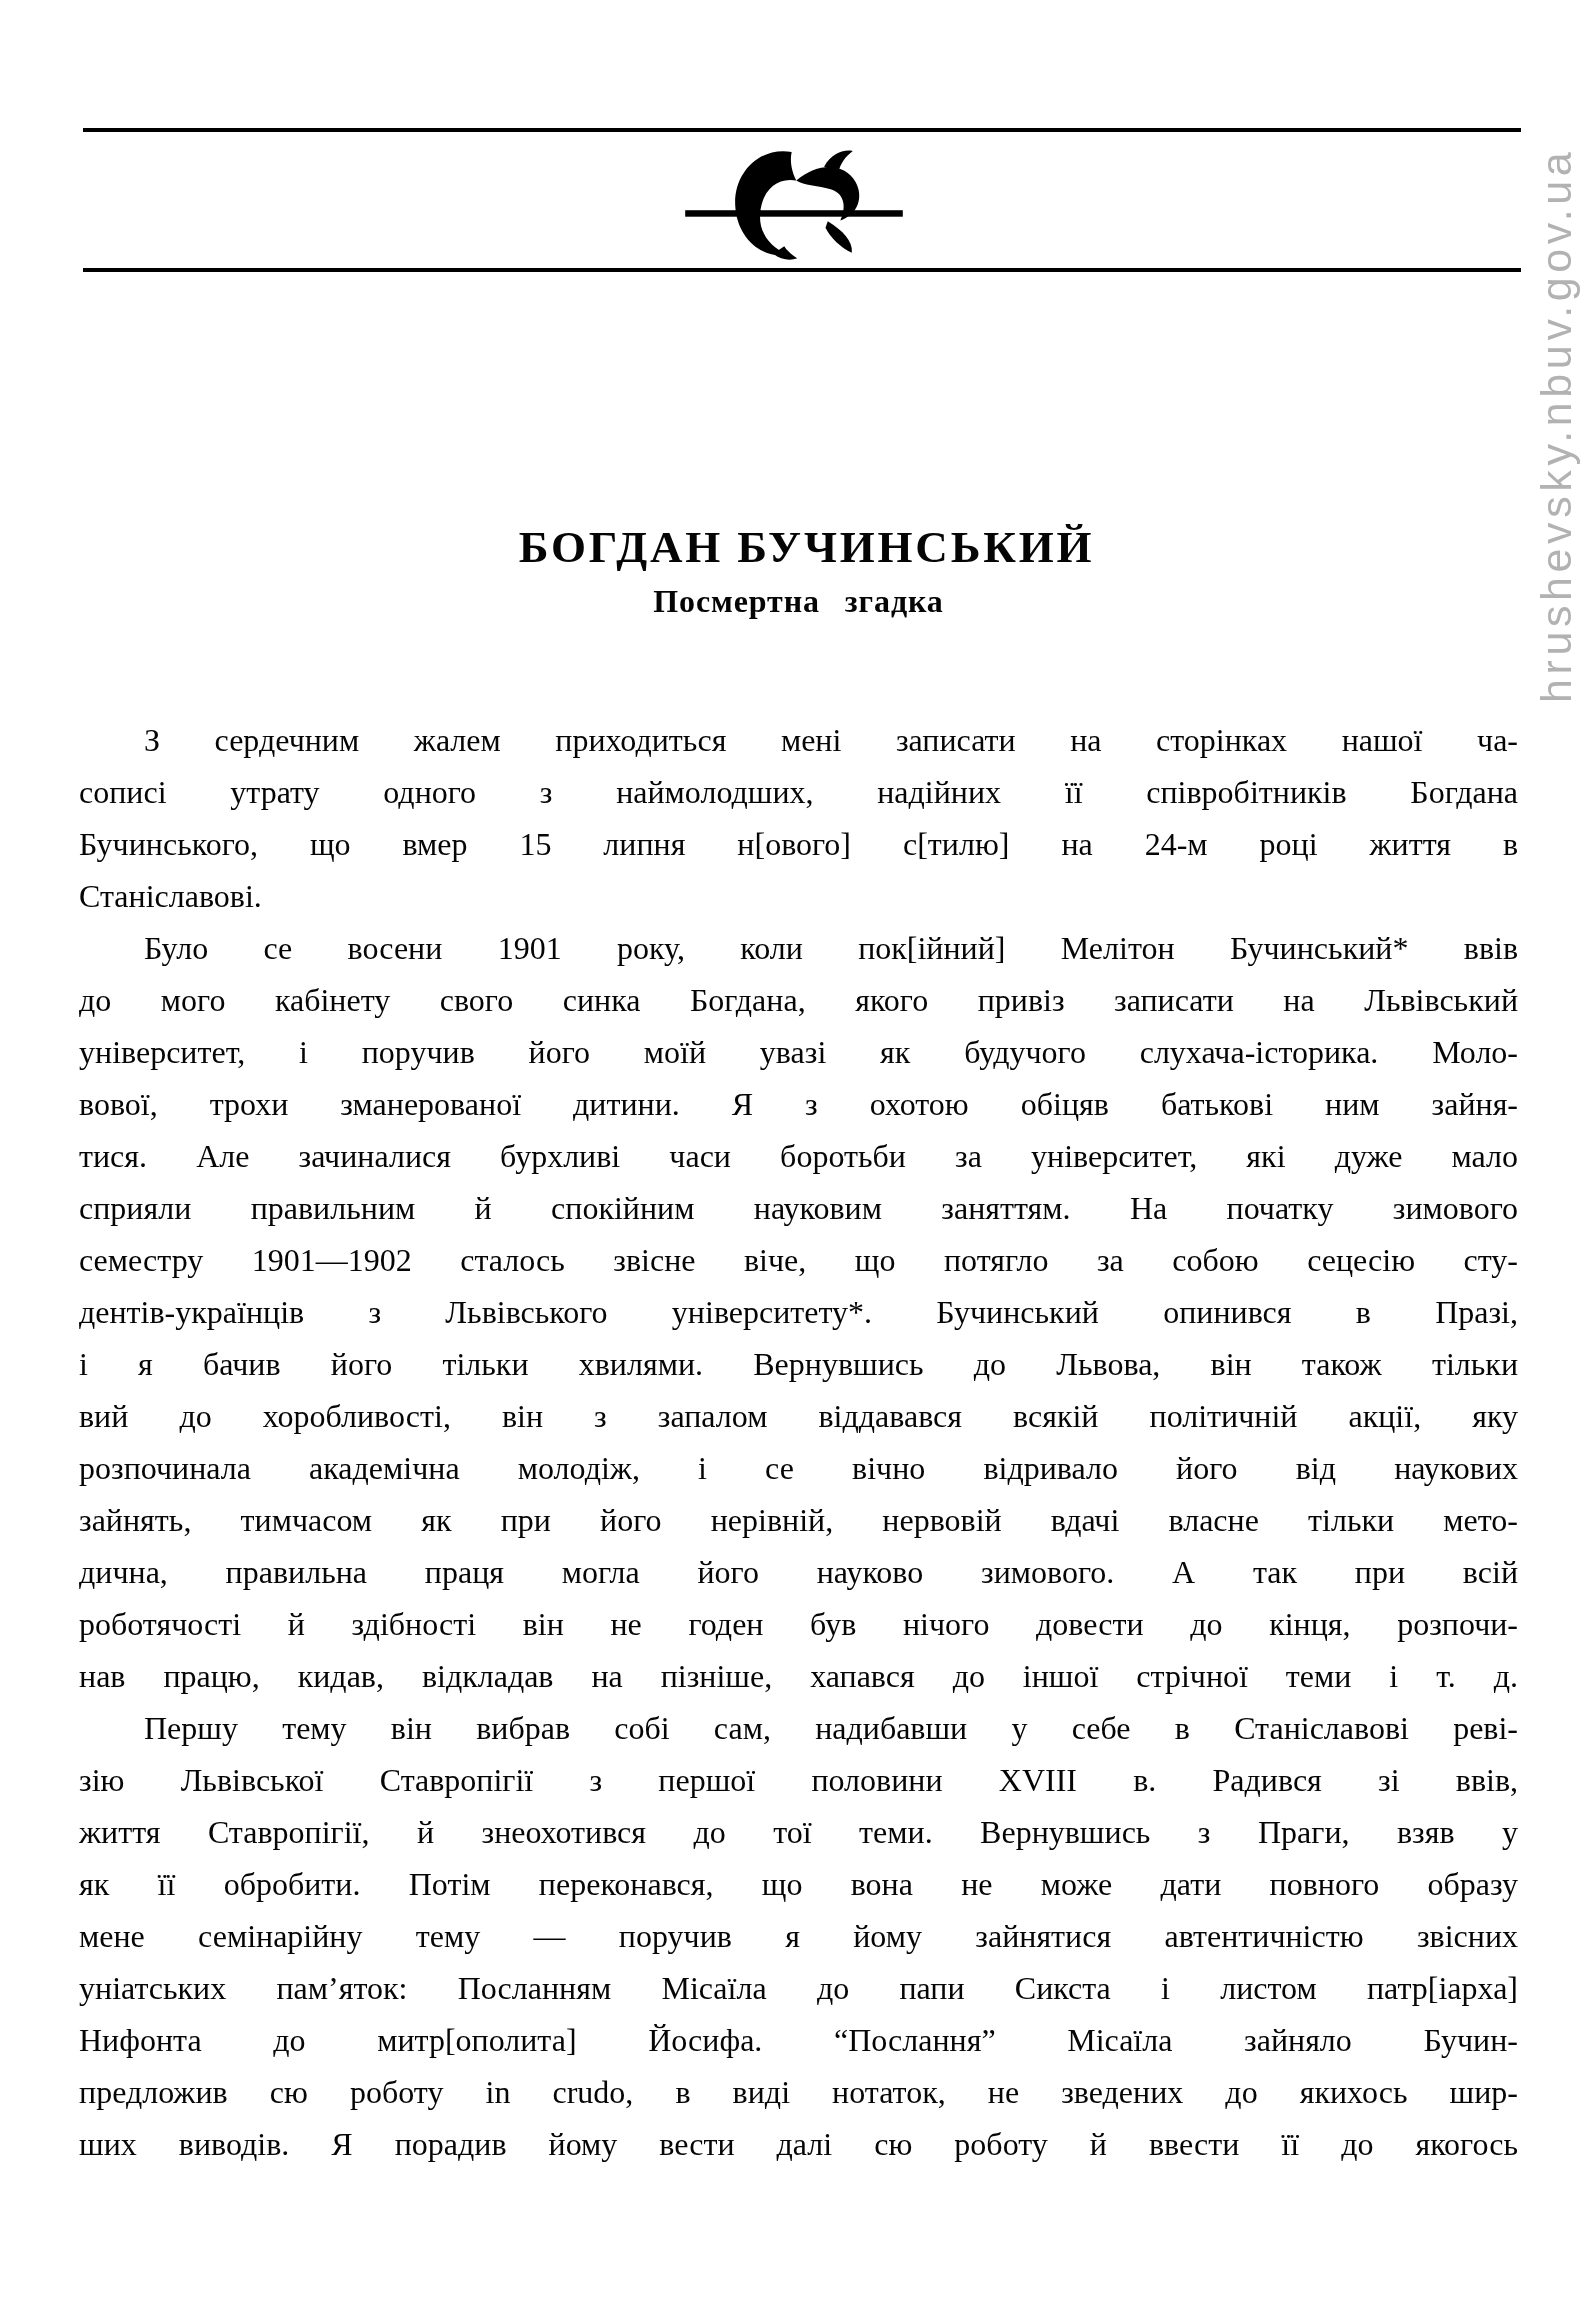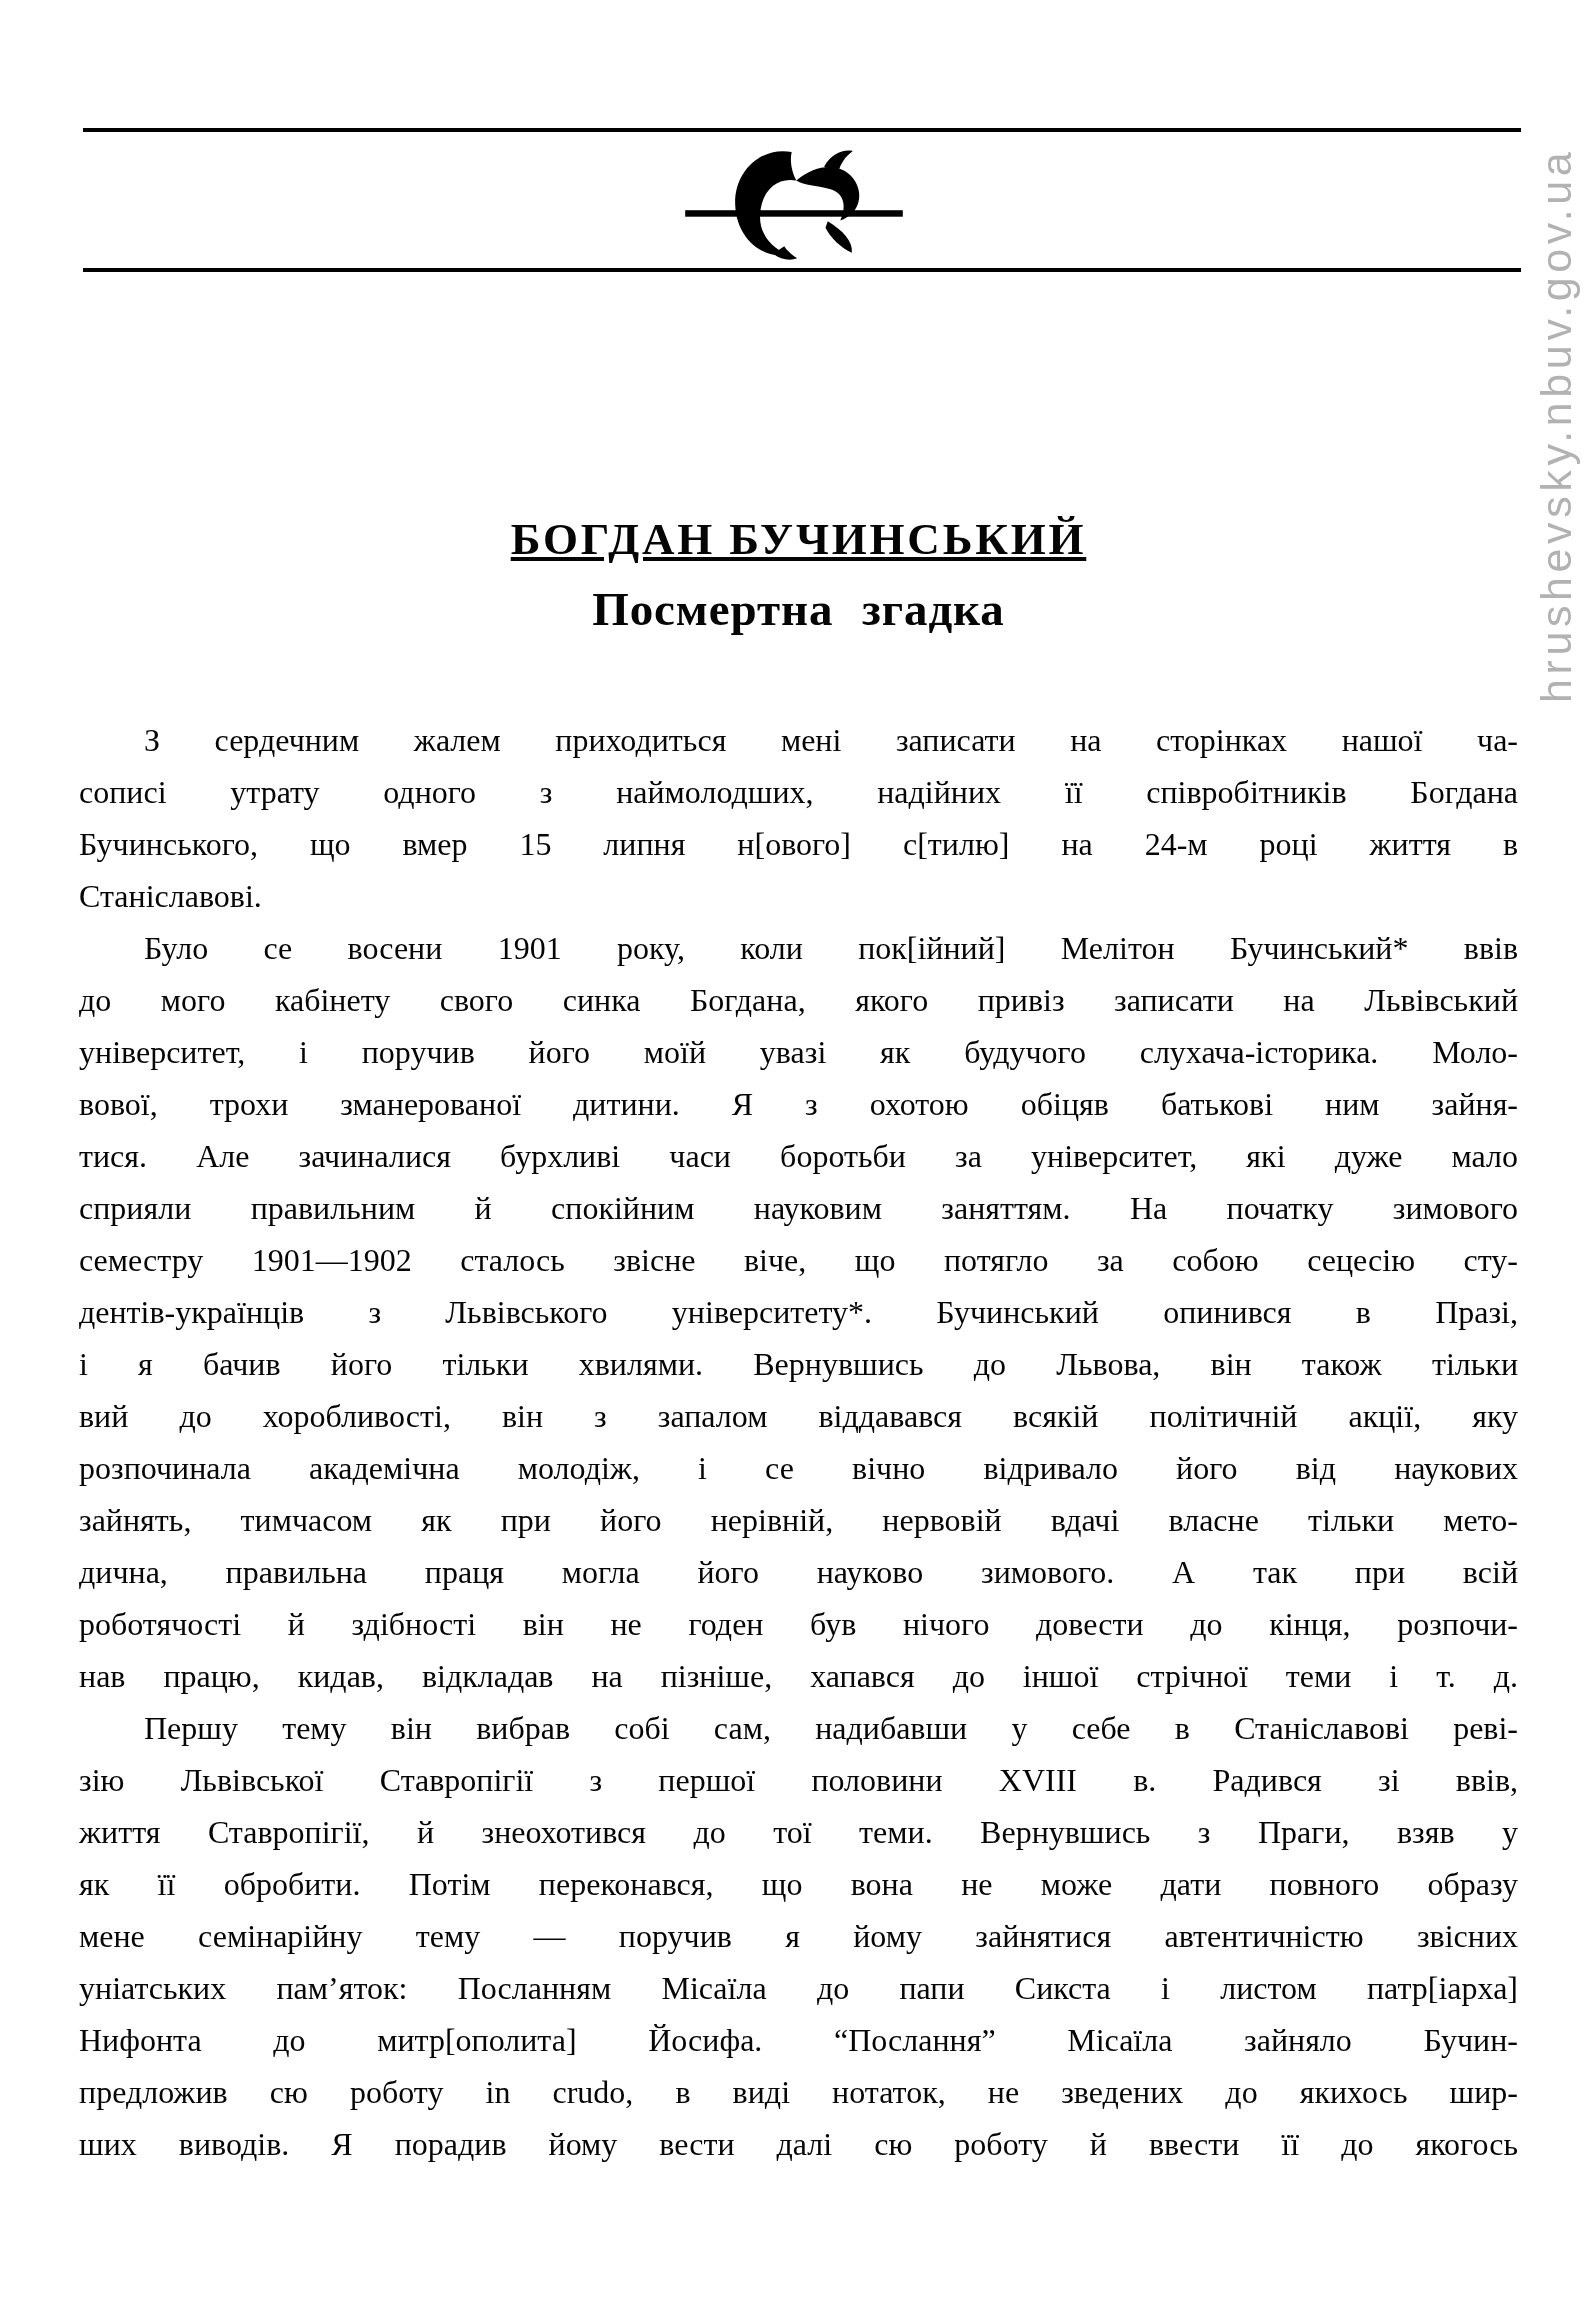--- a/index.html
+++ b/index.html
@@ -40,36 +40,35 @@
     top: 138px;
     width: 218px;
     height: 125px;
   }
   .ornament svg { width: 100%; height: 100%; }
   .title {
     position: absolute;
     left: 79px;
     top: 516px;
     width: 1439px;
-    margin: 0;
+    margin: 8px;
     text-align: center;
     font-size: 45px;
     line-height: 1.05;
     font-weight: bold;
     letter-spacing: 2.8px;
-    text-decoration: underline;
   }
   .subtitle {
     position: absolute;
     left: 79px;
     top: 585px;
     width: 1439px;
     margin: 0;
     text-align: center;
-    font-size: 47px;
+    font-size: 32px;
     line-height: 1.05;
     font-weight: bold;
     word-spacing: 16px;
     letter-spacing: 0.9px;
   }
   .body-text {
     position: absolute;
     left: 79px;
     top: 714px;
     width: 1439px;

